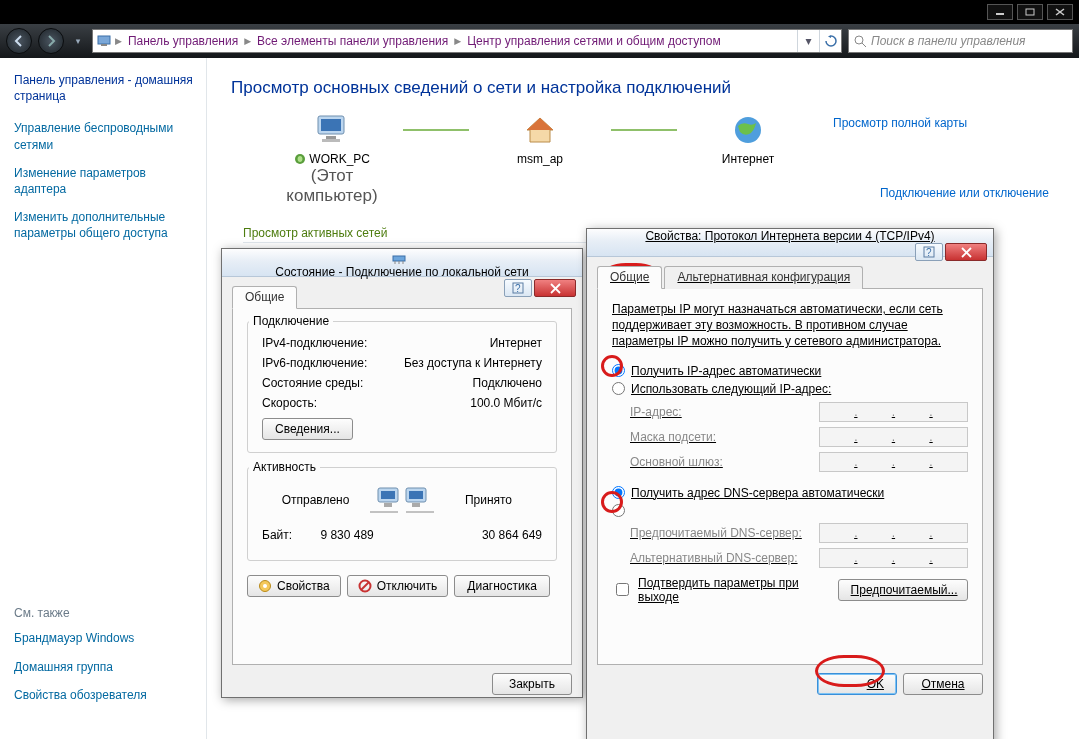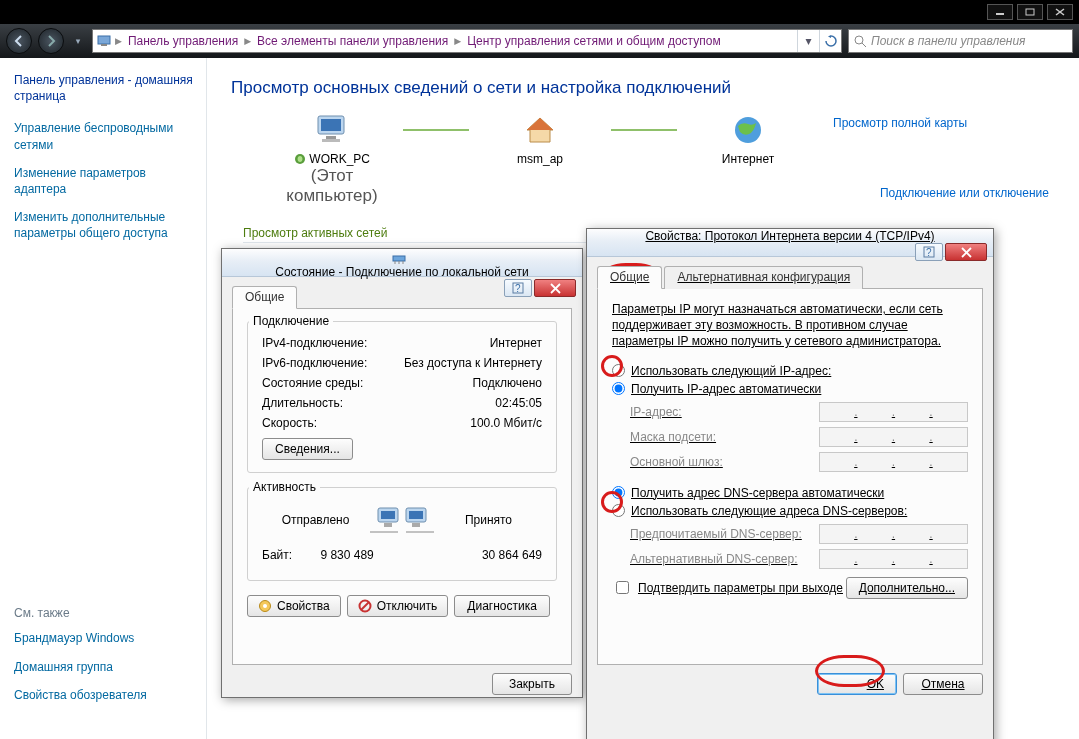--- a/index.html
+++ b/index.html
@@ -288,24 +288,20 @@
               <span class="k">IPv4-подключение:</span>
               <span class="v">Интернет</span>
             </div>
           <div class="kv">
               <span class="k">IPv6-подключение:</span>
               <span class="v">Без доступа к Интернету</span>
             </div>
           <div class="kv">
               <span class="k">Состояние среды:</span>
               <span class="v">Подключено</span>
-            </div>
-          <div class="kv">
-              <span class="k">Длительность:</span>
-              <span class="v">02:45:05</span>
             </div>
           <div class="kv">
               <span class="k">Скорость:</span>
               <span class="v">100.0 Мбит/с</span>
             </div>
           <div style="margin-top:8px;"><button class="win">Сведения...</button></div>
         </div>
 
         <div class="group">
           <div class="gtitle">Активность</div>
@@ -381,26 +377,26 @@
     </div>
     <div class="dlg-body">
       <div class="tabstrip">
         <div class="tab active">Общие</div>
         <div class="tab">Альтернативная конфигурация</div>
       </div>
       <div class="tabpage" style="height:376px;position:relative;">
         <div class="desc">Параметры IP могут назначаться автоматически, если сеть поддерживает эту возможность. В противном случае параметры IP можно получить у сетевого администратора.</div>
 
         <label class="radio-row">
+          <input type="radio" name="ipm" checked="" style="">
+          <span>Получить IP-адрес автоматически</span>
+        </label>
+        <label class="radio-row">
           <input type="radio" name="ipm" style="">
           <span>Использовать следующий IP-адрес:</span>
-        </label>
-        <label class="radio-row">
-          <input type="radio" name="ipm" checked="" style="">
-          <span>Получить IP-адрес автоматически</span>
         </label>
         <div class="ipgrid">
           <div class="r">
               <div class="lab">IP-адрес:</div>
               <div class="fld">
                 <span>.</span>
                 <span>.</span>
                 <span>.</span>
               </div>
             </div>
@@ -421,21 +417,20 @@
               </div>
             </div>
         </div>
 
         <label class="radio-row">
           <input type="radio" name="dnsm" checked="" style="">
           <span>Получить адрес DNS-сервера автоматически</span>
         </label>
         <label class="radio-row">
           <input type="radio" name="dnsm" style="">
-          <span>Использовать следующие адреса DNS-серверов:</span>
         </label>
         <div class="ipgrid" style="margin-bottom:6px;">
           <div class="r">
               <div class="lab">Предпочитаемый DNS-сервер:</div>
               <div class="fld">
                 <span>.</span>
                 <span>.</span>
                 <span>.</span>
               </div>
             </div>
@@ -447,21 +442,21 @@
                 <span>.</span>
               </div>
             </div>
         </div>
 
         <div style="display:flex;align-items:center;justify-content:space-between;margin-top:8px;">
           <label class="chkrow" style="margin:0;">
             <input type="checkbox" style="">
             <span>Подтвердить параметры при выходе</span>
           </label>
-          <button class="win">Дополнительно...</button>
+          <button class="win">Предпочитаемый...</button>
         </div>
       </div>
       <div class="btnrow right" style="margin-top:8px;">
         <button class="win" style="border:1px solid #3a8fd8;box-shadow:0 0 0 1px #7cc3f5 inset;text-align:right;">OK</button>
         <button class="win">Отмена</button>
       </div>
     </div>
 
     <div class="hl" style="left:14px;top:34px;width:60px;height:26px;"></div>
     <div class="hl" style="left:14px;top:126px;width:22px;height:22px;border-radius:50%;"></div>

